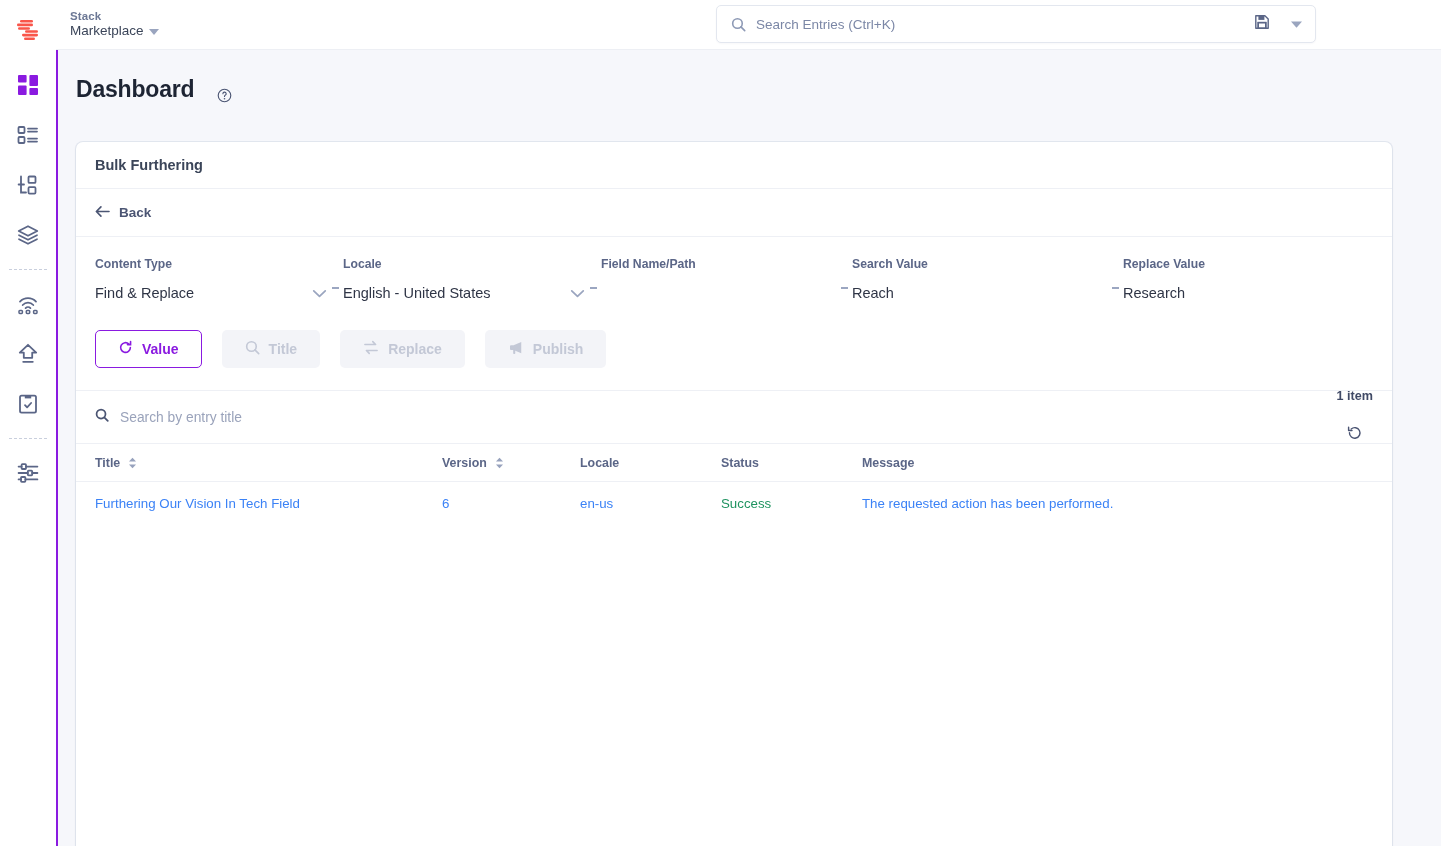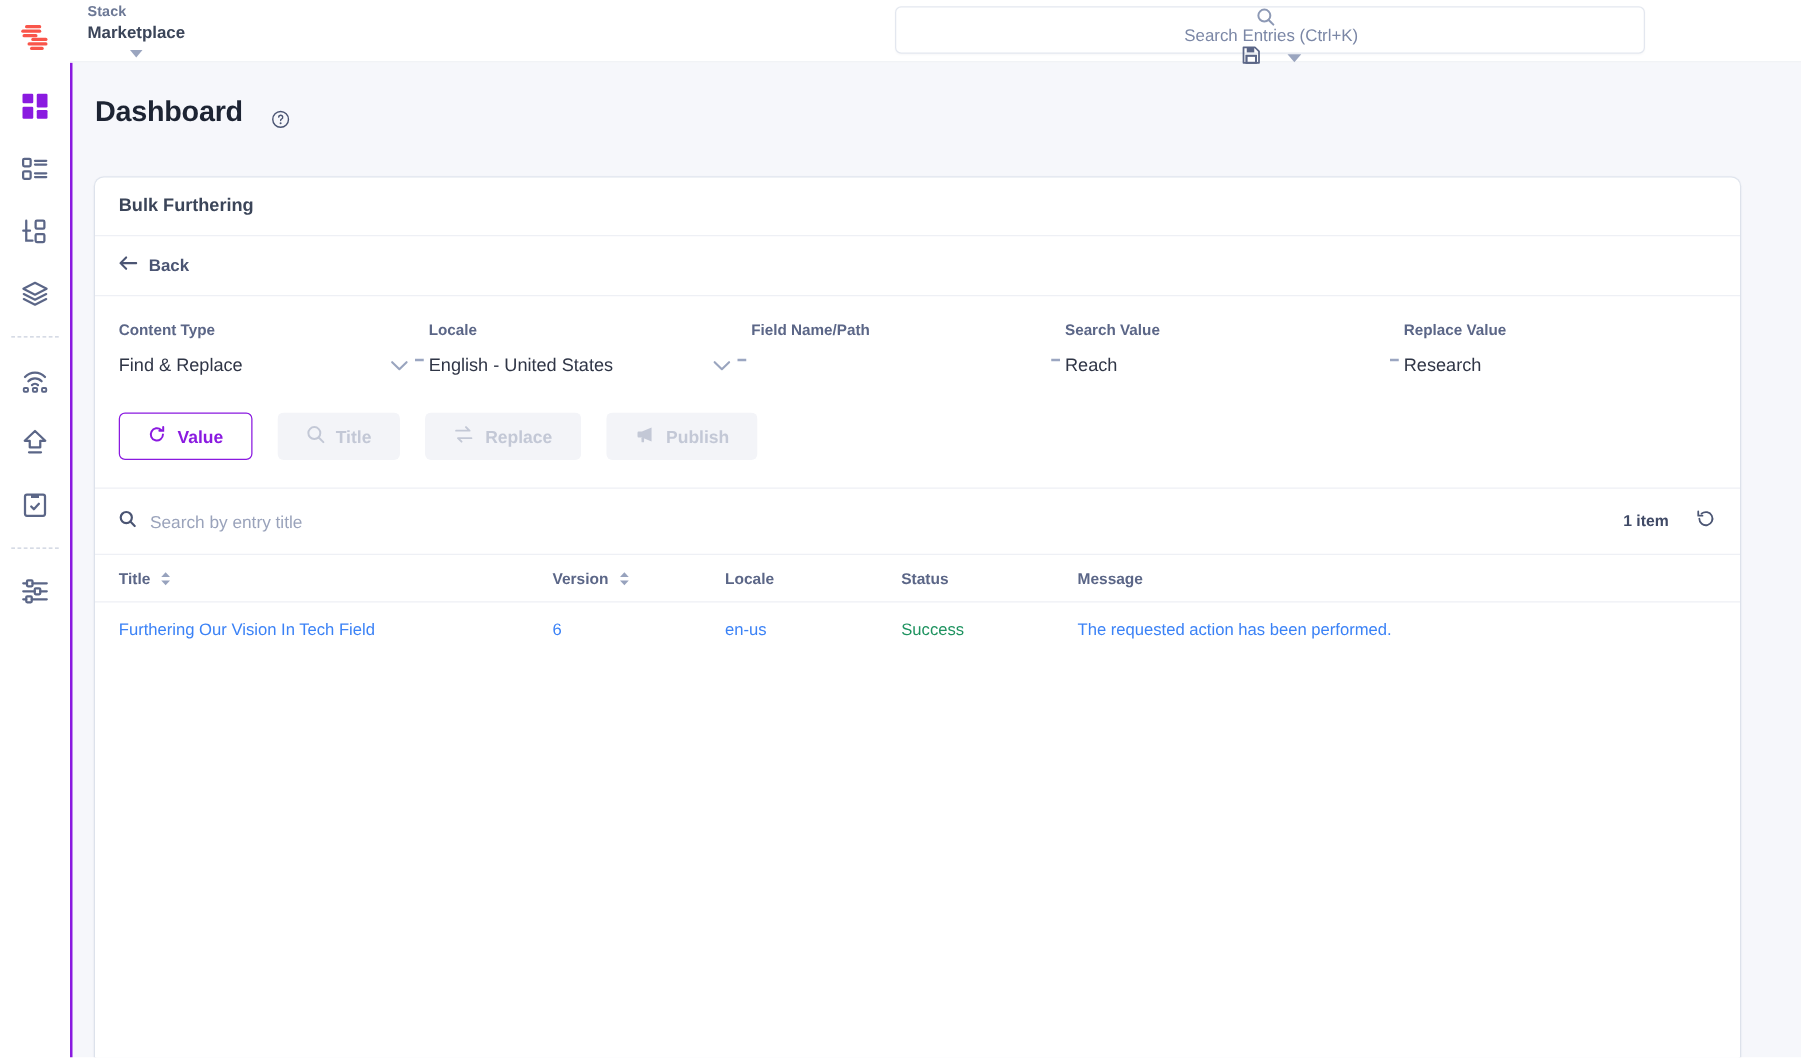--- a/index.html
+++ b/index.html
@@ -50,43 +50,42 @@
     display: flex; align-items: center;
     border-bottom: 1px solid #edeff4;
     position: relative;
     z-index: 4;
   }
   .stack-block { margin-left: 14px; line-height: 1.25; }
   .stack-label {
     font-size: 11.5px; font-weight: 700; color: #6c7895; letter-spacing: .1px;
   }
   .stack-name {
-    font-size: 13.5px; font-weight: 700; color: #3b4559;
-    display: flex; align-items: center; gap: 5px; flex-direction: column;
+    font-size: 13.5px; font-weight: 400; color: #3b4559;
+    display: flex; align-items: center; gap: 5px;
   }
   .caret-down {
     width: 0; height: 0;
     border-left: 5px solid transparent;
     border-right: 5px solid transparent;
     border-top: 6px solid #9aa5bf;
   }
 
   .search-wrap {
     position: absolute; left: 660px; top: 5px;
     width: 600px; height: 38px;
   }
   .search-box {
     width: 100%; height: 100%;
     border: 1px solid #e3e7ef;
     border-radius: 5px;
     background: #fff;
     display: flex; align-items: center;
     padding: 0 12px 0 14px;
     box-shadow: 0 1px 2px rgba(30,40,70,.03);
-    flex-direction: column;
   }
   .search-box .q { flex: 0 0 auto; margin-right: 10px; display:flex; }
   .search-ph {
     flex: 1 1 auto;
     font-size: 13.5px; color: #7b87a6;
     user-select: none;
   }
   .sb-right { display: flex; align-items: center; gap: 20px; }
 
   
@@ -198,21 +197,21 @@
 
   
   .list-search {
     height: 53px; flex: 0 0 53px;
     display: flex; align-items: center;
     padding: 0 19px;
     border-bottom: 1px solid #eef0f5;
   }
   .ls-left { display: flex; align-items: center; gap: 11px; flex: 1 1 auto; }
   .ls-ph { font-size: 13.8px; color: #9aa3bb; }
-  .ls-right { display: flex; align-items: center; gap: 22px; }
+  .ls-right { display: flex; align-items: center; gap: 22px; flex-direction: column; }
   .ls-count { font-size: 12.6px; font-weight: 700; color: #404a66; }
 
   
   .tbl { flex: 1 1 auto; display: flex; flex-direction: column; }
   .thead {
     height: 38px; flex: 0 0 38px;
     display: flex; align-items: center;
     border-bottom: 1px solid #eef0f5;
     padding: 0 19px;
   }

